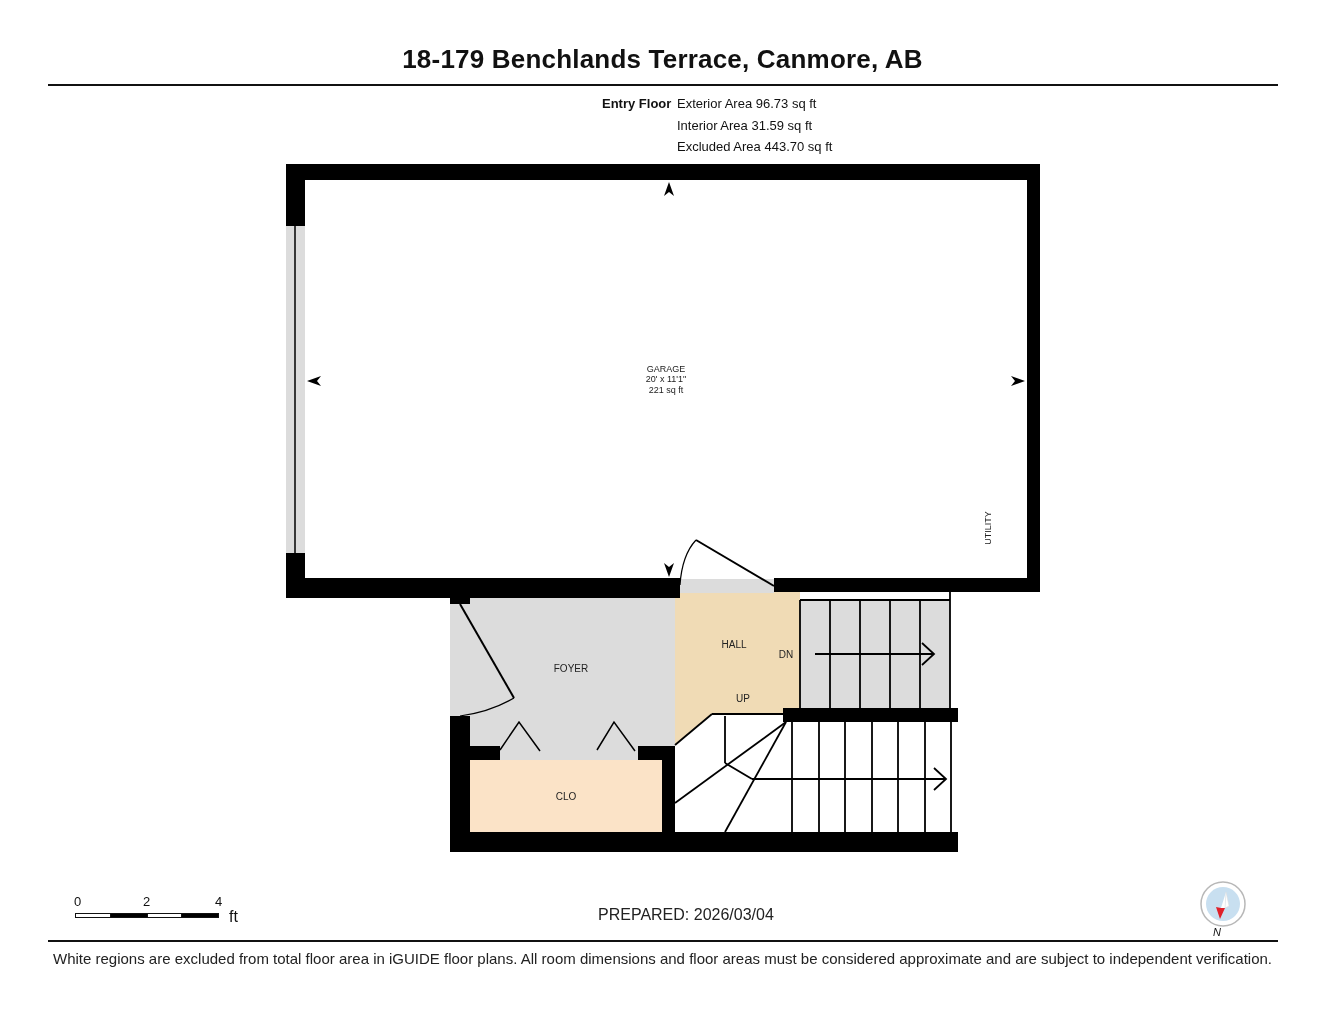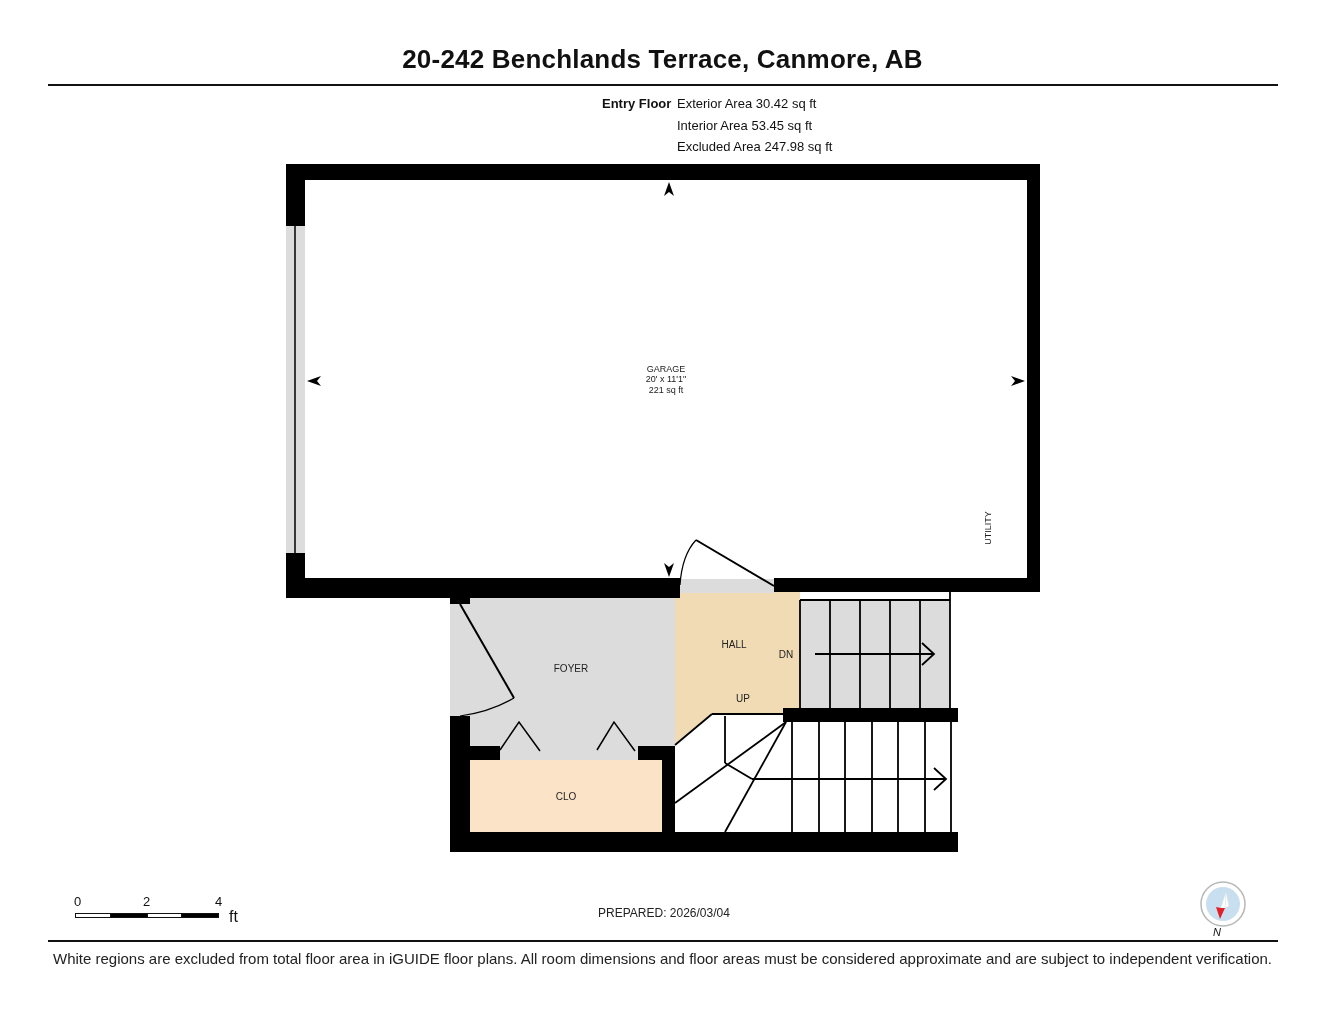--- a/index.html
+++ b/index.html
@@ -6,41 +6,41 @@
   body { width: 1325px; height: 1024px; position: relative; overflow: hidden;
          font-family: "Liberation Sans", sans-serif; color: #111; }
   .title { position: absolute; left: 0; width: 1325px; top: 44px; text-align: center;
            font-size: 26px; font-weight: bold; letter-spacing: 0.2px; }
   .hr { position: absolute; left: 48px; width: 1230px; height: 2px; background: #111; }
   .area-block { position: absolute; top: 93px; left: 588px; font-size: 13px; line-height: 21.5px; }
   .area-block .floor { position: absolute; left: 14px; top: 0; font-weight: bold; white-space: nowrap; }
   .area-block .lines { position: absolute; left: 89px; top: 0; white-space: nowrap; }
   .plan { position: absolute; left: 0; top: 0; }
   .room-label { font-family: "Liberation Sans", sans-serif; fill: #222; }
-  .prepared { position: absolute; left: 598px; top: 906px; font-size: 12px; color: #222; }
+  .prepared { position: absolute; left: 598px; top: 906px; font-size: 16px; color: #222; }
   .scale { position: absolute; left: 74px; top: 894px; width: 180px; height: 36px; }
   .scale .tick { position: absolute; top: 0; font-size: 13px; }
   .scale .bar { position: absolute; top: 19px; height: 5px; border: 1px solid #111; box-sizing: border-box; }
   .scale .unit { position: absolute; left: 155px; top: 14px; font-size: 16px; }
   .compass { position: absolute; left: 1199px; top: 880px; width: 48px; height: 60px; }
   .compass .n { position: absolute; left: 14px; top: 46px; font-size: 11px; font-style: italic; }
   .disclaimer { position: absolute; left: 53px; top: 950px; font-size: 15px; color: #222; white-space: nowrap; }
 </style>
 </head>
 <body>
 
-<div class="title">20-242 Benchlands Terrace, Canmore, AB</div>
+<div class="title">18-179 Benchlands Terrace, Canmore, AB</div>
 <div class="hr" style="top:84px;"></div>
 
 <div class="area-block">
   <div class="floor">Entry Floor</div>
   <div class="lines">
-    <div>Exterior Area 30.42 sq ft</div>
-    <div>Interior Area 53.45 sq ft</div>
-    <div>Excluded Area 247.98 sq ft</div>
+    <div>Exterior Area 96.73 sq ft</div>
+    <div>Interior Area 31.59 sq ft</div>
+    <div>Excluded Area 443.70 sq ft</div>
   </div>
 </div>
 
 <svg class="plan" width="1325" height="1024" viewBox="0 0 1325 1024">
 
   <rect x="305" y="180" width="722" height="398" fill="#ffffff"></rect>
 
   <rect x="470" y="592" width="205" height="160" fill="#dcdcdc"></rect>
 
   <rect x="450" y="604" width="20" height="112" fill="#dcdcdc"></rect>

